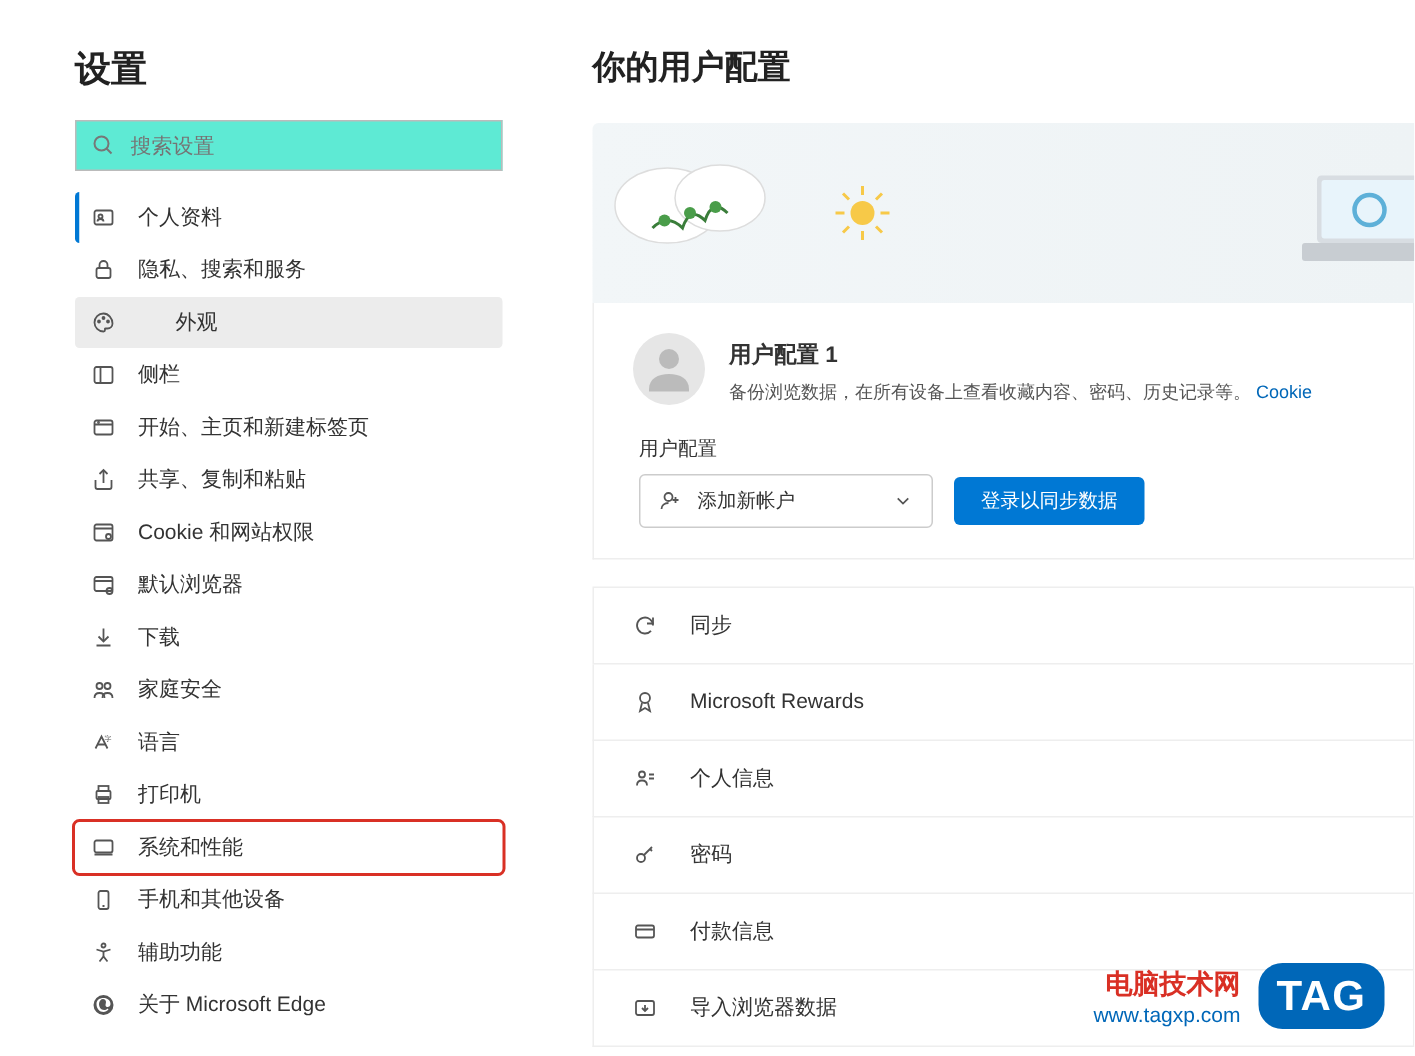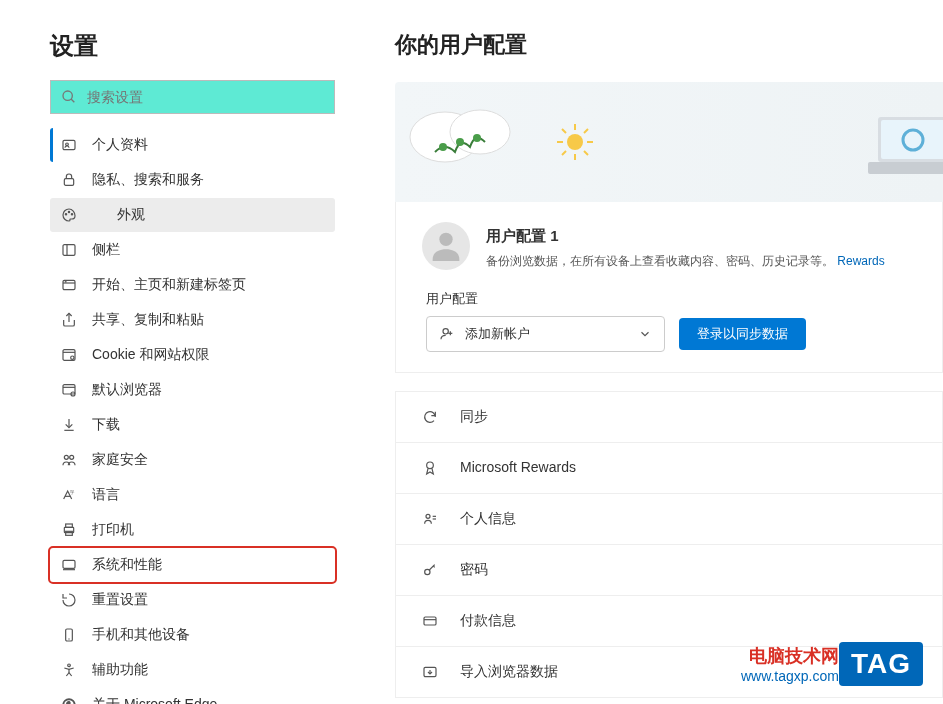--- a/index.html
+++ b/index.html
@@ -152,21 +152,21 @@
       margin-bottom: 8px;
     }
     .account-row { display: flex; gap: 14px; align-items: center; }
     .account-select {
       display: flex;
       align-items: center;
       justify-content: space-between;
       border: 1px solid #ccc;
       border-radius: 4px;
       padding: 8px 12px;
-      width: 239px;
+      width: 196px;
       font-size: 13px;
       cursor: pointer;
       background: #fff;
     }
     .account-select-left { display: flex; align-items: center; gap: 10px; }
     .signin-btn {
       background: #0078d4;
       color: #fff;
       border: none;
       border-radius: 4px;
@@ -195,32 +195,32 @@
       display: flex;
       align-items: center;
       color: #555;
     }
     .watermark {
       position: absolute;
       bottom: 18px;
       right: 20px;
       display: flex;
       align-items: center;
-      gap: 0;
+      gap: 12px;
     }
     .watermark-text { text-align: right; }
     .watermark-cn { color: #d93025; font-weight: bold; font-size: 18px; }
     .watermark-url { color: #0067b8; font-size: 14px; }
     .watermark-tag {
       background: #0067b8;
       color: #fff;
       font-weight: bold;
       font-size: 28px;
       padding: 6px 12px;
-      border-radius: 4px;
+      border-radius: 16px;
       letter-spacing: 1px;
     }
   </style>
 </head>
 <body>
 
 <div class="container">
   <aside class="sidebar">
     <h1 class="sidebar-title">设置</h1>
     <div class="search-box">
@@ -352,29 +352,20 @@
         <span>打印机</span>
       </li>
       <li class="nav-item highlighted">
         <span class="icon">
             <svg width="16" height="16" viewBox="0 0 24 24" fill="none" stroke="currentColor" stroke-width="1.8">
               <rect x="3" y="5" width="18" height="12" rx="2"></rect>
               <line x1="3" y1="19" x2="21" y2="19"></line>
             </svg>
           </span>
         <span>系统和性能</span>
-      </li>
-      <li class="nav-item">
-        <span class="icon">
-            <svg width="16" height="16" viewBox="0 0 24 24" fill="none" stroke="currentColor" stroke-width="1.8">
-              <path d="M3 12a9 9 0 109-9"></path>
-              <path d="M3 3v6h6"></path>
-            </svg>
-          </span>
-        <span>重置设置</span>
       </li>
       <li class="nav-item">
         <span class="icon">
             <svg width="16" height="16" viewBox="0 0 24 24" fill="none" stroke="currentColor" stroke-width="1.8">
               <rect x="7" y="3" width="10" height="18" rx="2"></rect>
               <line x1="11" y1="18" x2="13" y2="18"></line>
             </svg>
           </span>
         <span>手机和其他设备</span>
       </li>
@@ -438,21 +429,21 @@
         <div class="avatar">
           <svg width="40" height="40" viewBox="0 0 24 24" fill="#bbb">
               <circle cx="12" cy="8" r="4"></circle>
               <path d="M4 20c0-4 3.5-6 8-6s8 2 8 6v1H4z"></path>
             </svg>
         </div>
         <div>
           <div class="profile-name">用户配置 1</div>
           <div class="profile-desc">
             <span>备份浏览数据，在所有设备上查看收藏内容、密码、历史记录等。</span>
-            <span class="profile-link">Rewards</span>
+            <span class="profile-link">Cookie</span>
           </div>
         </div>
       </div>
       <div class="account-section">
         <div class="account-label">用户配置</div>
         <div class="account-row">
           <div class="account-select">
             <div class="account-select-left">
               <svg width="16" height="16" viewBox="0 0 24 24" fill="none" stroke="#555" stroke-width="1.8">
                   <circle cx="10" cy="8" r="4"></circle>

